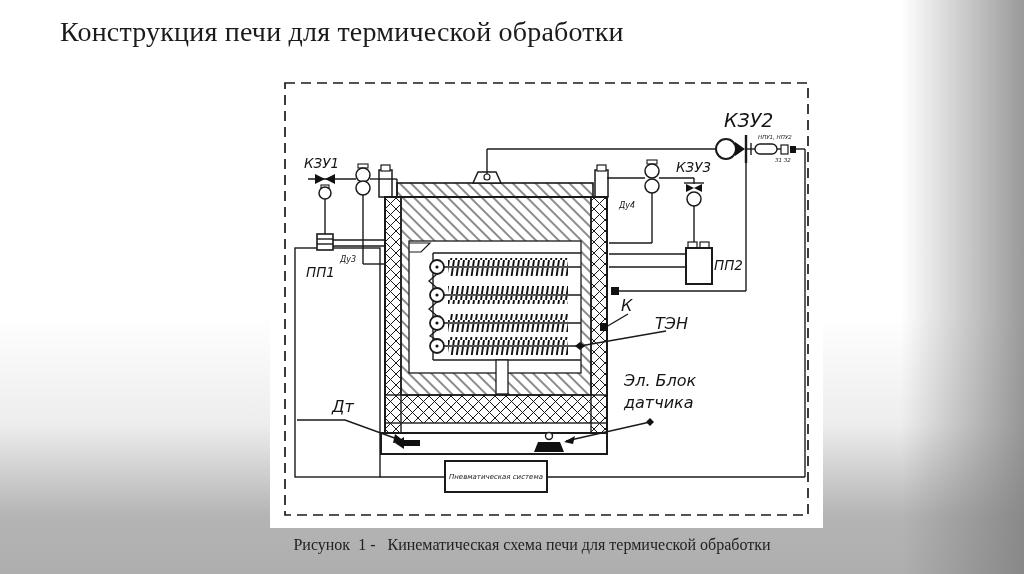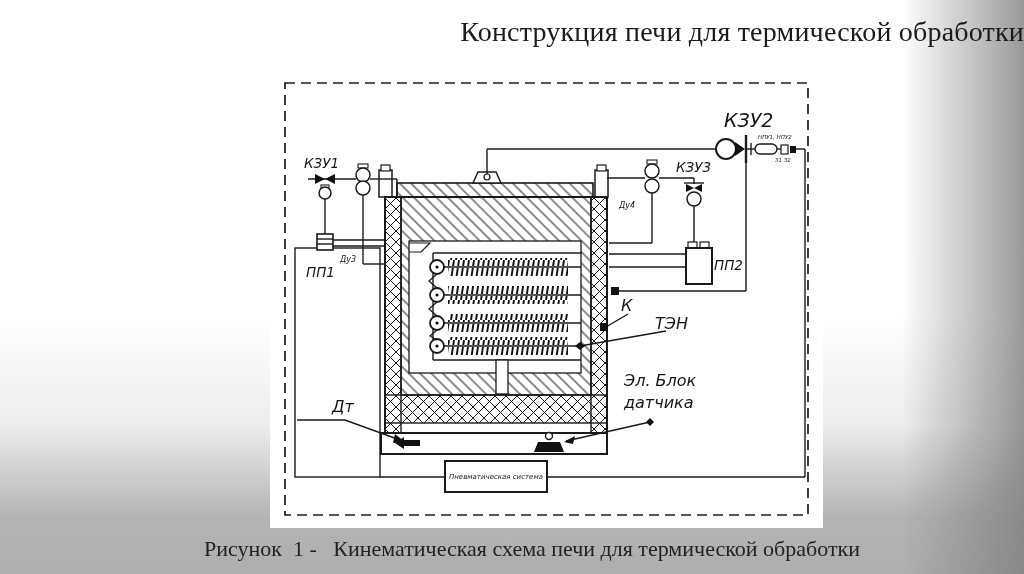--- a/index.html
+++ b/index.html
@@ -5,26 +5,26 @@
   html,body{margin:0;padding:0;}
   .stage{
     position:relative;width:1024px;height:574px;overflow:hidden;
     background:
       linear-gradient(90deg, rgba(180,180,180,0) 88%, rgba(125,125,125,0.78) 100%),
       linear-gradient(180deg, #ffffff 0%, #ffffff 55%, #ededed 74%, #b4b4b4 90%, #aeaeae 100%);
     font-family:"Liberation Serif", serif;
   }
   .slide-title{
     position:absolute;top:16px;left:60px;width:964px;
-    text-align:right;font-size:28px;color:#1b1b1b;letter-spacing:0.2px;
+    text-align:left;font-size:28px;color:#1b1b1b;letter-spacing:0.2px;
     white-space:pre;
   }
   .slide-caption{
     position:absolute;top:536px;left:40px;width:984px;
-    text-align:center;font-size:22px;color:#222;white-space:pre;
+    text-align:center;font-size:16px;color:#222;white-space:pre;
   }
   svg{position:absolute;top:0;left:0;}
   .lbl{font-family:"DejaVu Sans", sans-serif;font-style:italic;fill:#151515;}
   .lbl-lg{font-size:19px;}
   .lbl-md{font-size:13.5px;}
   .lbl-big{font-size:16px;}
   .lbl-sm{font-size:8px;}
   .lbl-tiny{font-size:5.5px;}
   .lbl-box{font-size:7px;}
 </style>

